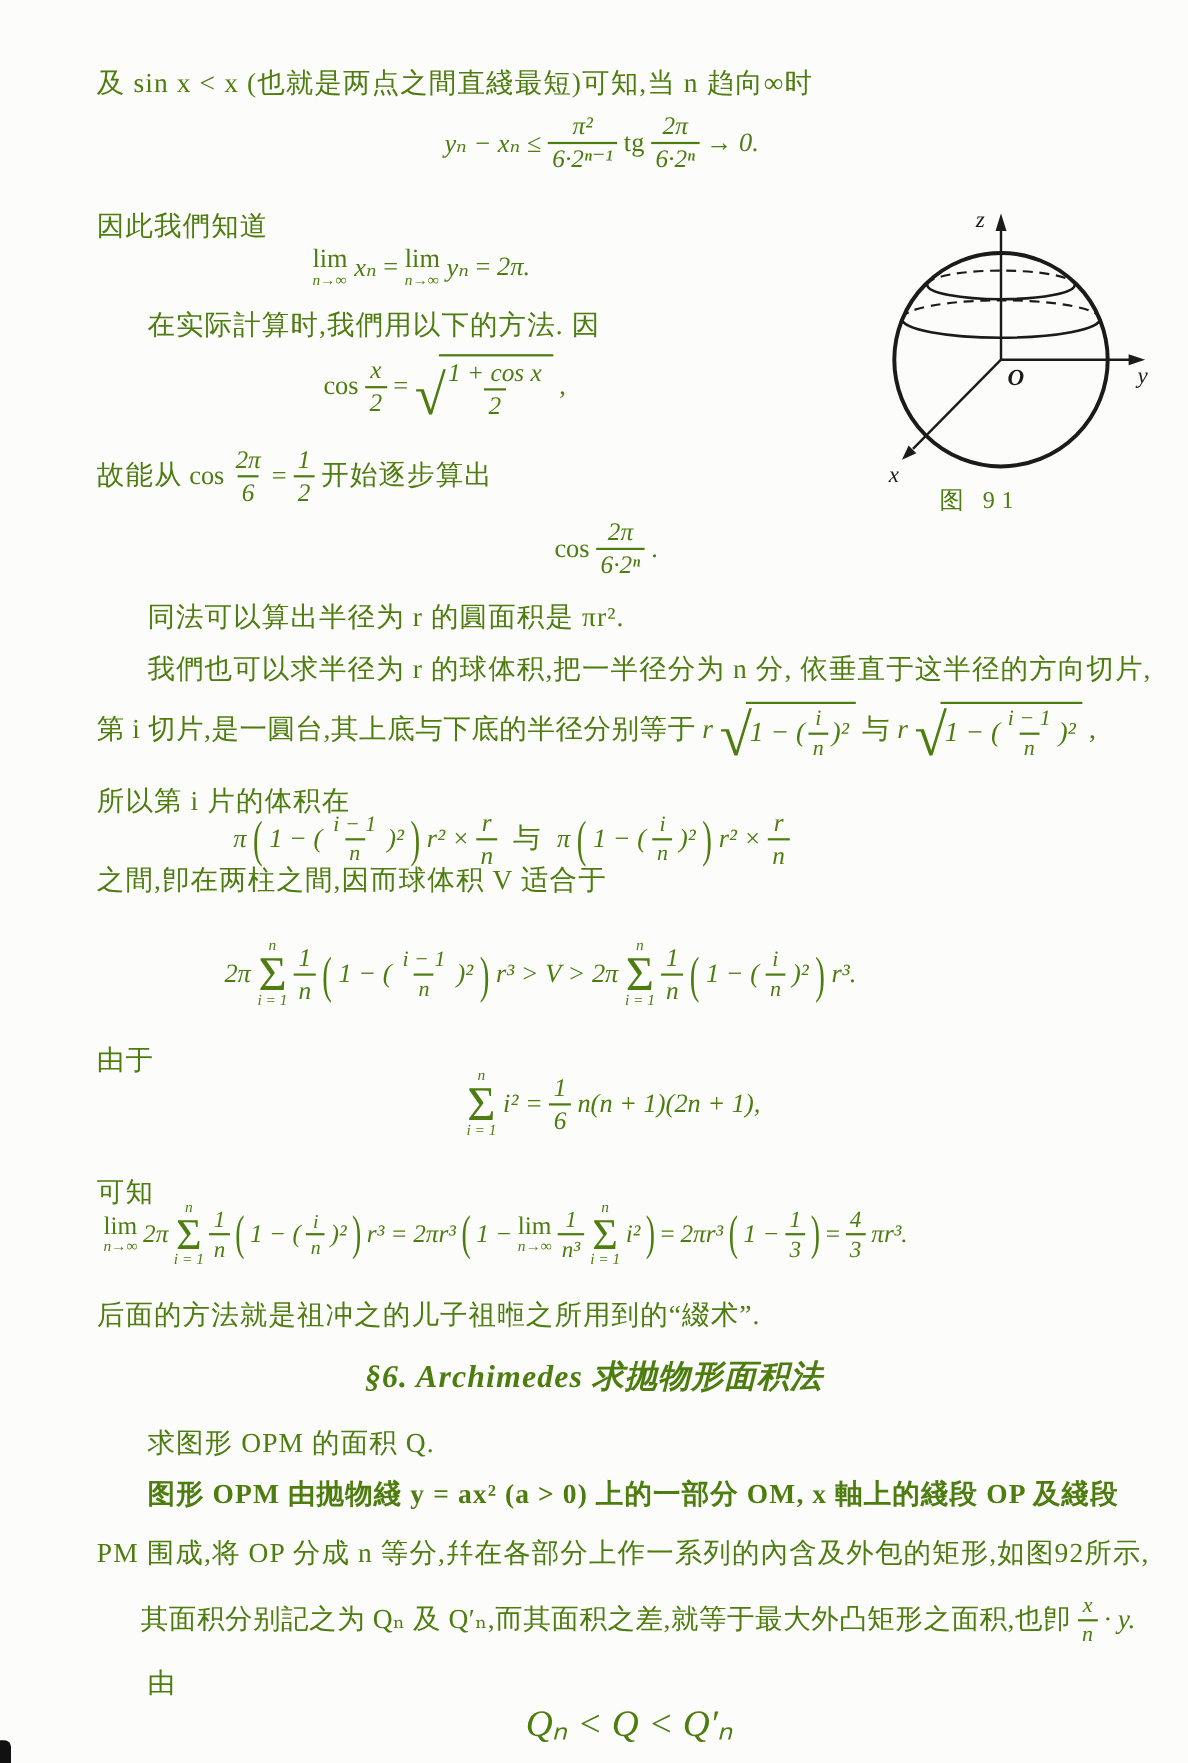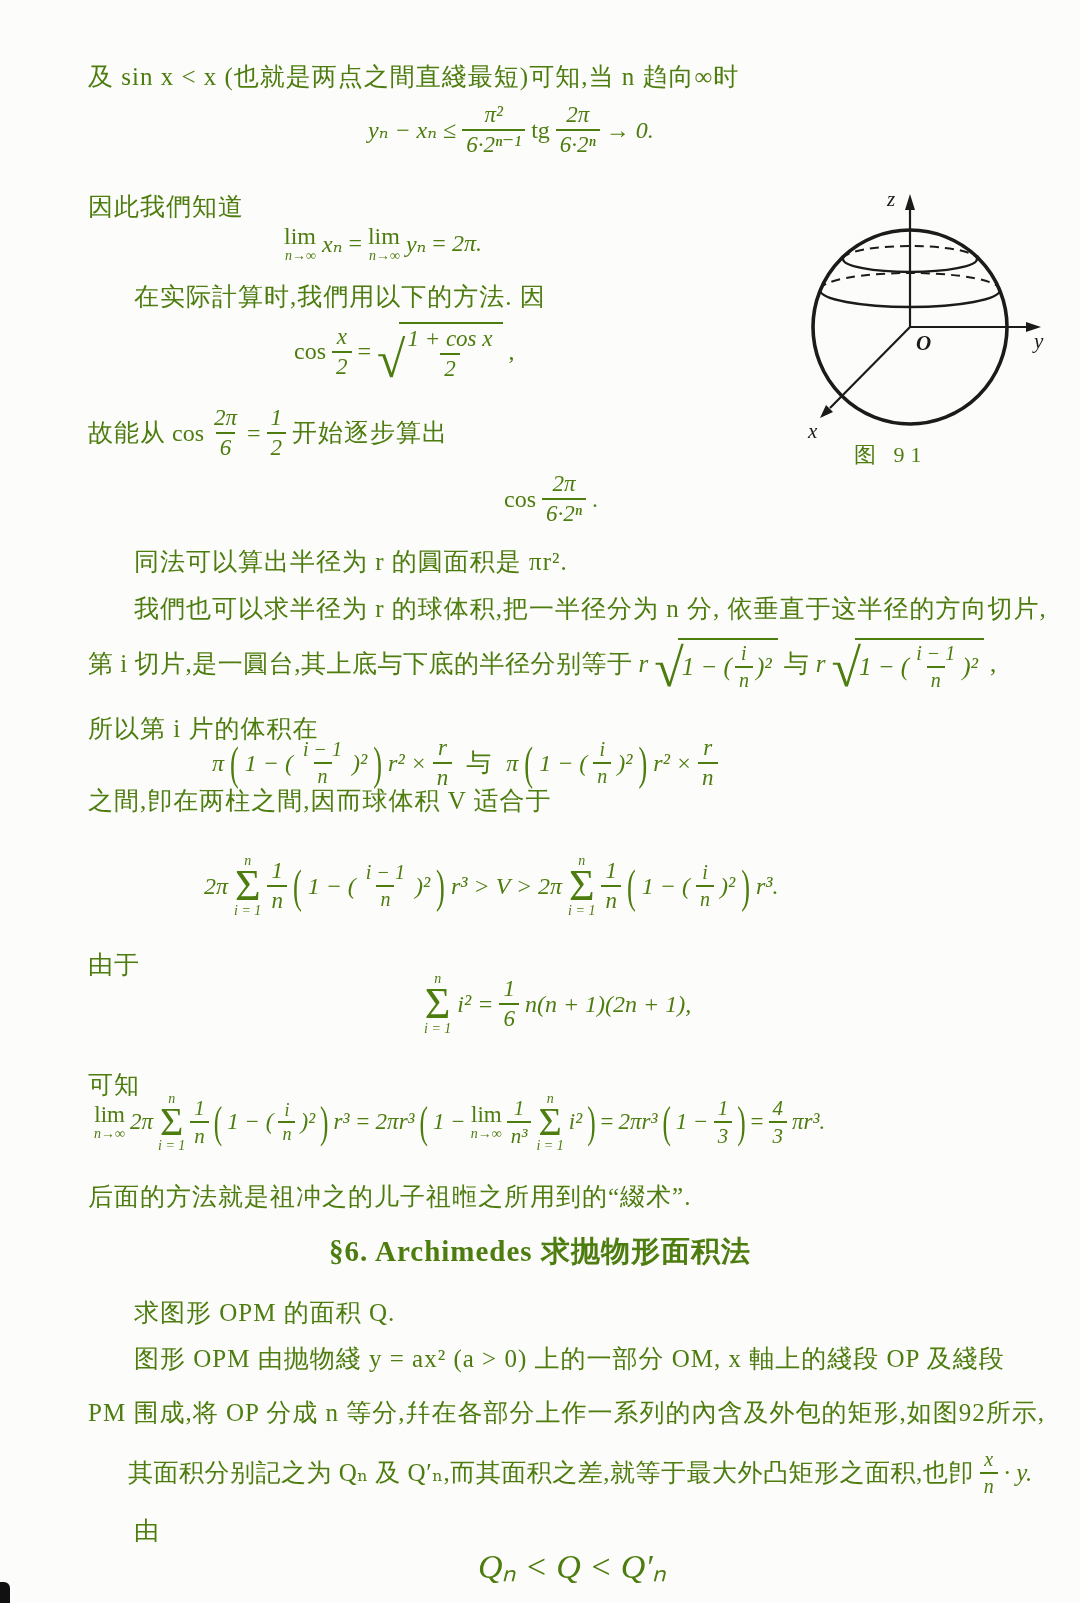--- a/index.html
+++ b/index.html
@@ -16,37 +16,37 @@
   .frac { display:inline-flex; flex-direction:column; align-items:center; line-height:1.05; font-size:23px; }
   .frac .num { padding:0 4px 2px; }
   .frac .den { border-top:2px solid currentColor; padding:2px 4px 0; }
   .frac.sm { font-size:20px; }
   .sqrt { display:inline-flex; align-items:stretch; }
   .sqrt .sign { align-self:flex-end; font-size:215%; line-height:0.82; margin-right:-6px; font-style:normal; }
   .sqrt .body { border-top:2px solid currentColor; padding:3px 6px 0 4px; display:inline-flex; align-items:center; gap:3px;font-style:italic; }
   .sum { display:inline-flex; flex-direction:column; align-items:center; line-height:1; }
   .sum .top, .sum .bot { font-size:14px; font-style:italic; letter-spacing:0; }
   .sum .sigma { font-size:44px; line-height:0.82; font-style:normal; }
-  .lim { display:inline-flex; flex-direction:column; align-items:flex-end; line-height:1; }
+  .lim { display:inline-flex; flex-direction:column; align-items:flex-start; line-height:1; }
   .lim .word { font-style:normal; }
   .lim .under { font-size:14px; font-style:italic; margin-top:1px; }
   .bp { display:inline-block; transform:scaleY(1.75); line-height:1; font-style:normal; font-size:110%; font-weight:300; }
-  .heading { font-size:29px; font-weight:600; letter-spacing:1px; }
+  .heading { font-size:29px; font-weight:600; letter-spacing:1px;font-style:italic; }
   .caption { font-size:22px; letter-spacing:6px; }
   .smudge { position:absolute; background:#111; }
   svg text { font-family:"Liberation Serif","DejaVu Serif",serif; }
 </style>
 </head>
 <body>
 
 <div class="page">
 
   <div class="t cn" style="left:88px; top:60px;">及 sin x &lt; x (也就是两点之間直綫最短)可知,当 n 趋向∞时</div>
 
-  <div class="t fx" style="left:368px; top:103px;">
+  <div class="t fx" style="left:404px; top:103px;">
     <span>yₙ − xₙ ≤</span>
     <span class="frac">
       <span class="num">π²</span>
       <span class="den">6·2ⁿ⁻¹</span>
     </span>
     <span class="rm">tg</span>
     <span class="frac">
       <span class="num">2π</span>
       <span class="den">6·2ⁿ</span>
     </span>
@@ -330,21 +330,21 @@
       <span class="den">3</span>
     </span>
     <span>πr³.</span>
   </div>
 
   <div class="t cn" style="left:88px; top:1180px;">后面的方法就是祖冲之的儿子祖暅之所用到的“綴术”.</div>
 
   <div class="t heading" style="left:0; top:1232px; width:1080px; text-align:center;">§6.  Archimedes 求抛物形面积法</div>
 
   <div class="t cn" style="left:134px; top:1296px;">求图形 OPM 的面积 Q.</div>
-  <div class="t cn" style="left:134px; top:1342px;">图形 OPM 由抛物綫 y = ax² (a &gt; 0) 上的一部分 OM, x 軸上的綫段 OP 及綫段</div>
+  <div class="t cn" style="left:134px; top:1342px;font-weight:bold;">图形 OPM 由抛物綫 y = ax² (a &gt; 0) 上的一部分 OM, x 軸上的綫段 OP 及綫段</div>
   <div class="t cn" style="left:88px; top:1396px;">PM 围成,将 OP 分成 n 等分,幷在各部分上作一系列的內含及外包的矩形,如图92所示,</div>
 
   <div class="t fx" style="left:88px; top:1440px; height:66px; font-size:25px;">
     <span class="rm cn" style="letter-spacing:0.5px;margin-left:40px;">其面积分别記之为 Qₙ 及 Q′ₙ,而其面积之差,就等于最大外凸矩形之面积,也卽</span>
     <span class="frac sm">
       <span class="num it">x</span>
       <span class="den it">n</span>
     </span>
     <span>· y.</span>
   </div>

